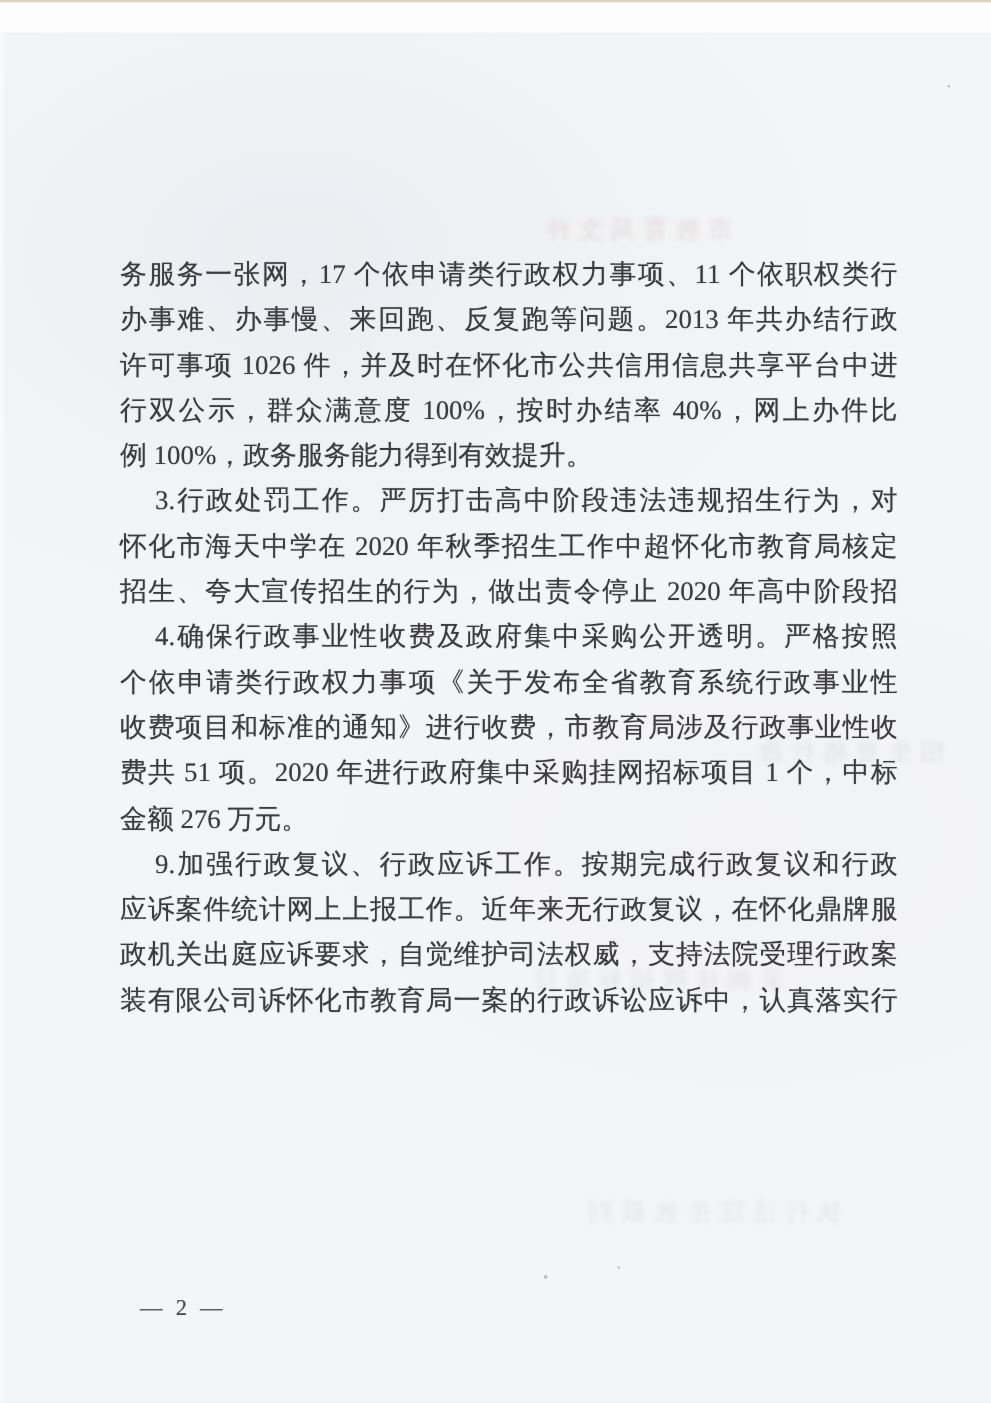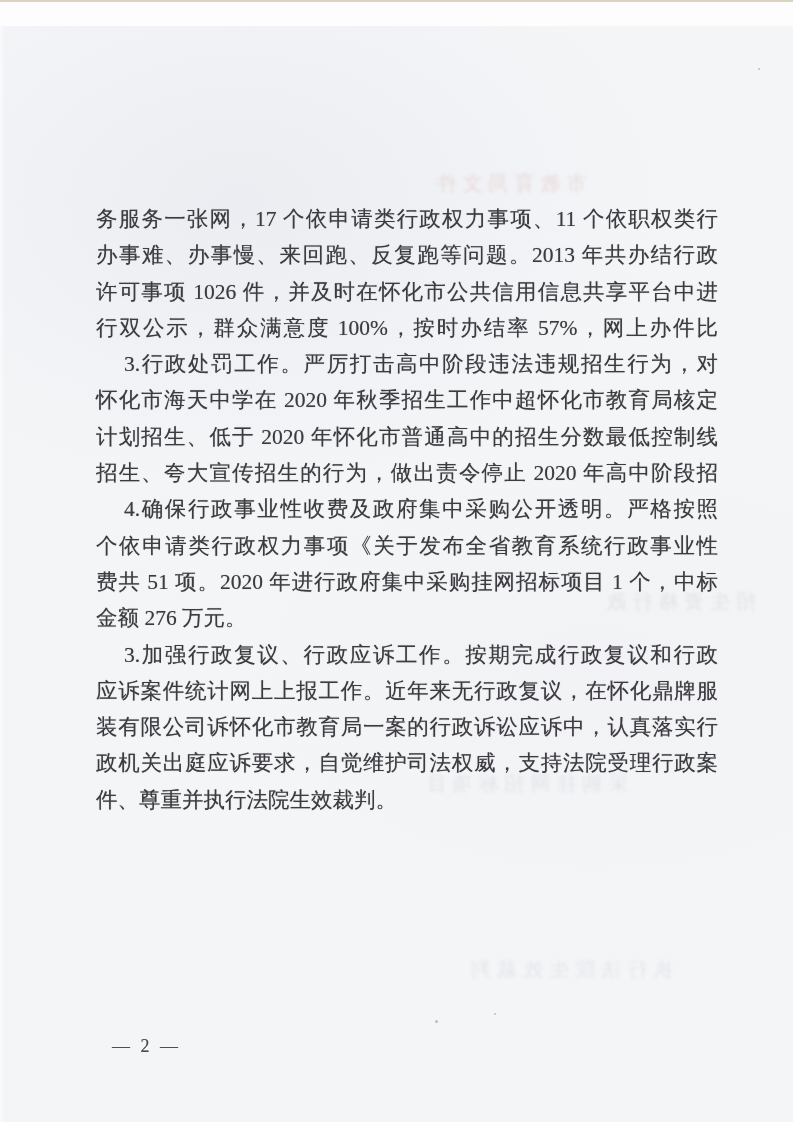--- a/index.html
+++ b/index.html
@@ -107,42 +107,42 @@
   <div class="speck" style="left:435px; top:1020px; width:3px; height:3px;"></div>
   <div class="speck" style="left:494px; top:1013px; width:2px; height:2px;"></div>
   <div class="speck" style="left:758px; top:68px;  width:2px; height:2px;"></div>
 
   <div class="content">
 
     <div>
       <div class="line">务服务一张网，17 个依申请类行政权力事项、11 个依职权类行</div>
       <div class="line">办事难、办事慢、来回跑、反复跑等问题。2013 年共办结行政</div>
       <div class="line">许可事项 1026 件，并及时在怀化市公共信用信息共享平台中进</div>
-      <div class="line">行双公示，群众满意度 100%，按时办结率 57%，网上办件比</div>
+      <div class="line">行双公示，群众满意度 100%，按时办结率 40%，网上办件比</div>
+      <div class="line last">例 100%，政务服务能力得到有效提升。</div>
     </div>
 
     <div>
       <div class="line indent">3.行政处罚工作。严厉打击高中阶段违法违规招生行为，对</div>
       <div class="line">怀化市海天中学在 2020 年秋季招生工作中超怀化市教育局核定</div>
-      <div class="line">计划招生、低于 2020 年怀化市普通高中的招生分数最低控制线</div>
       <div class="line">招生、夸大宣传招生的行为，做出责令停止 2020 年高中阶段招</div>
     </div>
 
     <div>
       <div class="line indent">4.确保行政事业性收费及政府集中采购公开透明。严格按照</div>
       <div class="line">个依申请类行政权力事项《关于发布全省教育系统行政事业性</div>
+      <div class="line">收费项目和标准的通知》进行收费，市教育局涉及行政事业性收</div>
       <div class="line">费共 51 项。2020 年进行政府集中采购挂网招标项目 1 个，中标</div>
       <div class="line last">金额 276 万元。</div>
     </div>
 
     <div>
-      <div class="line indent">3.加强行政复议、行政应诉工作。按期完成行政复议和行政</div>
+      <div class="line indent">9.加强行政复议、行政应诉工作。按期完成行政复议和行政</div>
       <div class="line">应诉案件统计网上上报工作。近年来无行政复议，在怀化鼎牌服</div>
+      <div class="line">政机关出庭应诉要求，自觉维护司法权威，支持法院受理行政案</div>
       <div class="line">装有限公司诉怀化市教育局一案的行政诉讼应诉中，认真落实行</div>
-      <div class="line">政机关出庭应诉要求，自觉维护司法权威，支持法院受理行政案</div>
-      <div class="line last">件、尊重并执行法院生效裁判。</div>
     </div>
 
   </div>
 
   <div class="footer">— 2 —</div>
 
 </div>
 
 </body></html>

